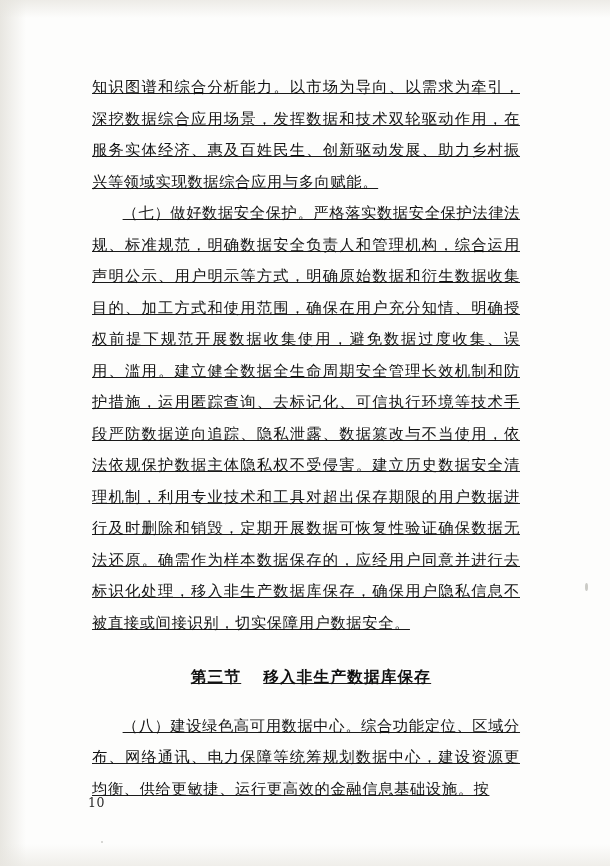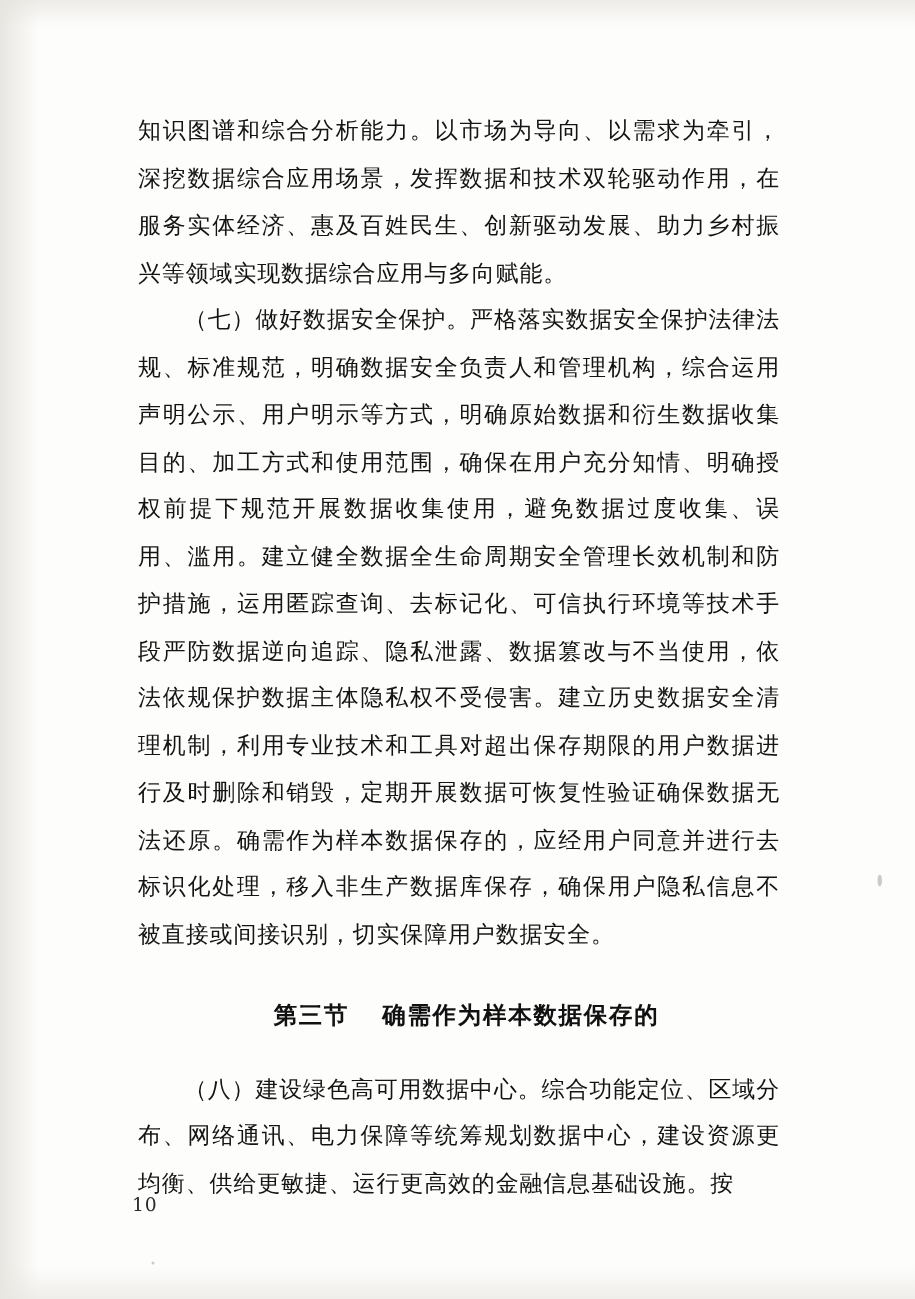--- a/index.html
+++ b/index.html
@@ -21,20 +21,21 @@
     top: 0;
     width: 610px;
     height: 866px;
     background: #fdfdfc;
   }
   .content {
     position: absolute;
     left: 92px;
     top: 72px;
     width: 428px;
+    text-decoration: underline;
   }
   .para {
     font-size: 15.3px;
     line-height: 31.5px;
     letter-spacing: 0.6px;
     text-align: justify;
     text-justify: inter-ideograph;
     margin: 0 0 0 0;
     color: #141414;
   }
@@ -104,21 +105,21 @@
   <div class="speck" style="left:585px; top:583px; width:3px; height:8px;"></div>
   <div class="speck" style="left:101px; top:841px; width:2px; height:2px;"></div>
 
   <div class="content">
 
     <p class="para">知识图谱和综合分析能力。以市场为导向、以需求为牵引，深挖数据综合应用场景，发挥数据和技术双轮驱动作用，在服务实体经济、惠及百姓民生、创新驱动发展、助力乡村振兴等领域实现数据综合应用与多向赋能。</p>
 
     <p class="para indent">（七）做好数据安全保护。严格落实数据安全保护法律法规、标准规范，明确数据安全负责人和管理机构，综合运用声明公示、用户明示等方式，明确原始数据和衍生数据收集目的、加工方式和使用范围，确保在用户充分知情、明确授权前提下规范开展数据收集使用，避免数据过度收集、误用、滥用。建立健全数据全生命周期安全管理长效机制和防护措施，运用匿踪查询、去标记化、可信执行环境等技术手段严防数据逆向追踪、隐私泄露、数据篡改与不当使用，依法依规保护数据主体隐私权不受侵害。建立历史数据安全清理机制，利用专业技术和工具对超出保存期限的用户数据进行及时删除和销毁，定期开展数据可恢复性验证确保数据无法还原。确需作为样本数据保存的，应经用户同意并进行去标识化处理，移入非生产数据库保存，确保用户隐私信息不被直接或间接识别，切实保障用户数据安全。</p>
 
     <div class="section-heading">
-      <span>第三节</span><span class="sp"></span><span>确需作为样本数据保存的</span>
+      <span>第三节</span><span class="sp"></span><span>移入非生产数据库保存</span>
     </div>
 
     <p class="para indent">（八）建设绿色高可用数据中心。综合功能定位、区域分布、网络通讯、电力保障等统筹规划数据中心，建设资源更均衡、供给更敏捷、运行更高效的金融信息基础设施。按</p>
 
   </div>
 
   <div class="page-number">10</div>
 
 </div>
 

